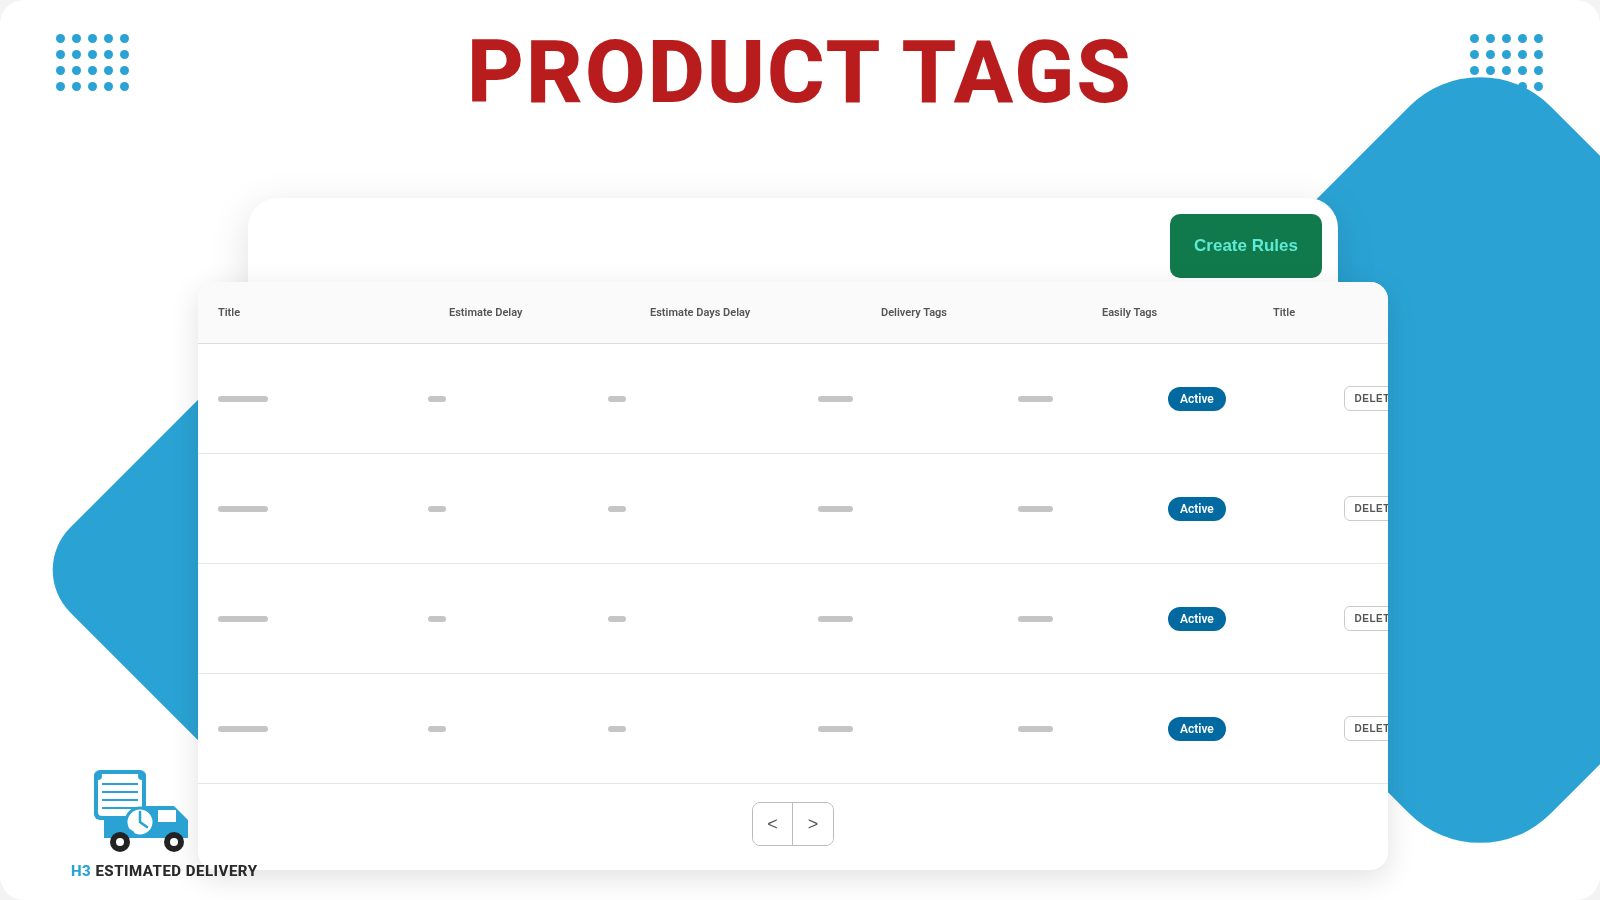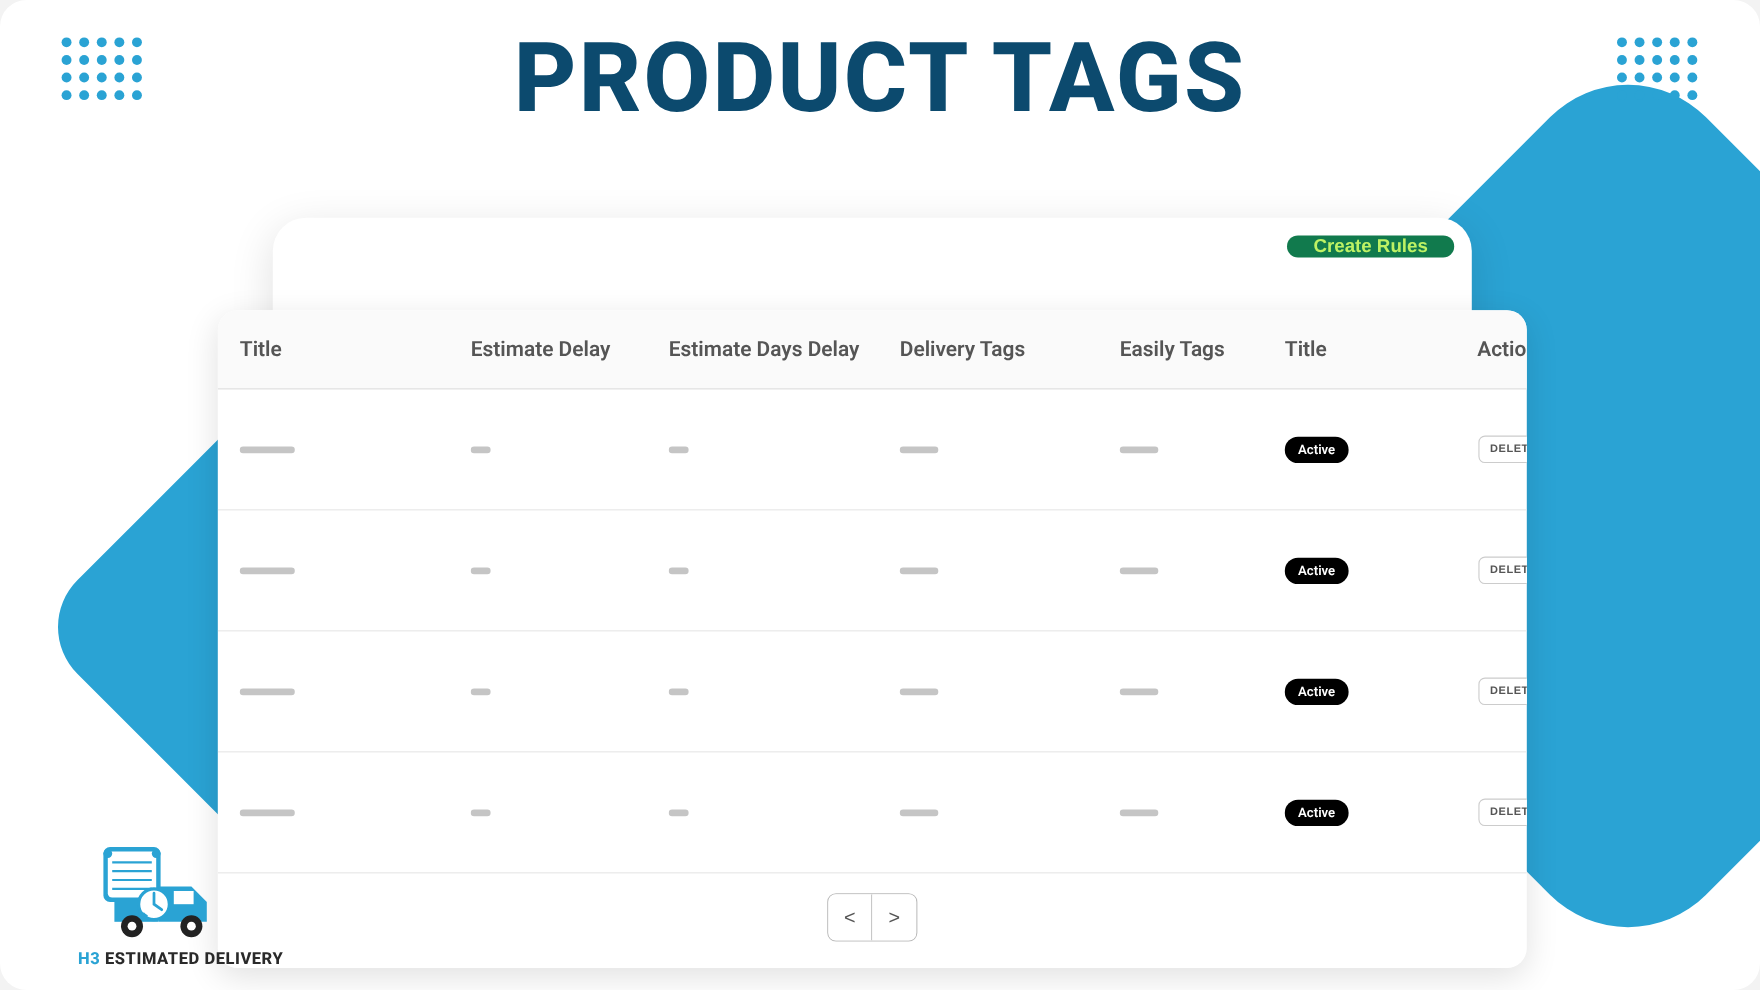--- a/index.html
+++ b/index.html
@@ -63,44 +63,44 @@
   z-index: 2;
 }
 .heading .line1 {
   font-size: 40px;
   font-weight: 700;
   color: #414141;
 }
 .heading .line2 {
   font-size: 88px;
   font-weight: 800;
-  color: #0c4a6e;
+  color: #b91c1c;
   letter-spacing: 2px;
   line-height: 1;
 }
 .card-back {
   position: absolute;
   top: 198px;
   left: 248px;
   width: 1090px;
   height: 618px;
   background: #fff;
   border-radius: 30px;
   box-shadow: 0 10px 40px rgba(0,0,0,0.12);
   z-index: 1;
 }
 .create-btn {
   position: absolute;
   top: 16px;
   right: 16px;
   background: #117a4d;
-  color: #bef264;
+  color: #5eead4;
   font-weight: 600;
   font-size: 17px;
-  padding: 0 24px;
+  padding: 22px 24px;
   border-radius: 10px;
   border: none;
   cursor: pointer;
   margin-left: 32px;
 }
 .table-card {
   position: absolute;
   top: 282px;
   left: 198px;
   width: 1190px;
@@ -109,44 +109,45 @@
   box-shadow: 0 8px 30px rgba(0,0,0,0.12);
   z-index: 3;
   overflow: hidden;
 }
 .thead {
   display: grid;
   grid-template-columns: 210px 180px 210px 200px 150px 140px 100px;
   padding: 24px 20px;
   border-bottom: 1px solid #ddd;
   background: #fafafa;
-  font-size: 19px;
+  font-size: 11px;
   color: #555;
   font-weight: 600;
+  gap: 21px;
 }
 .thead .col:last-child { text-align: right; }
 .trow {
   display: grid;
   grid-template-columns: 210px 180px 210px 200px 150px 140px 100px;
   padding: 42px 20px;
   border-bottom: 1px solid #e6e6e6;
   align-items: center;
 }
 .trow:last-of-type { border-bottom: none; padding-bottom: 30px; }
 .placeholder {
   height: 6px;
   background: #c5c5c5;
   border-radius: 3px;
 }
 .ph-title { width: 50px; }
 .ph-sm { width: 18px; }
 .ph-md { width: 35px; }
 .badge {
   display: inline-block;
-  background: #000000;
+  background: #0369a1;
   color: #fff;
   font-size: 12px;
   font-weight: 600;
   padding: 5px 12px;
   border-radius: 12px;
 }
 .delete-btn {
   background: #fff;
   border: 1px solid #ccc;
   border-radius: 6px;

